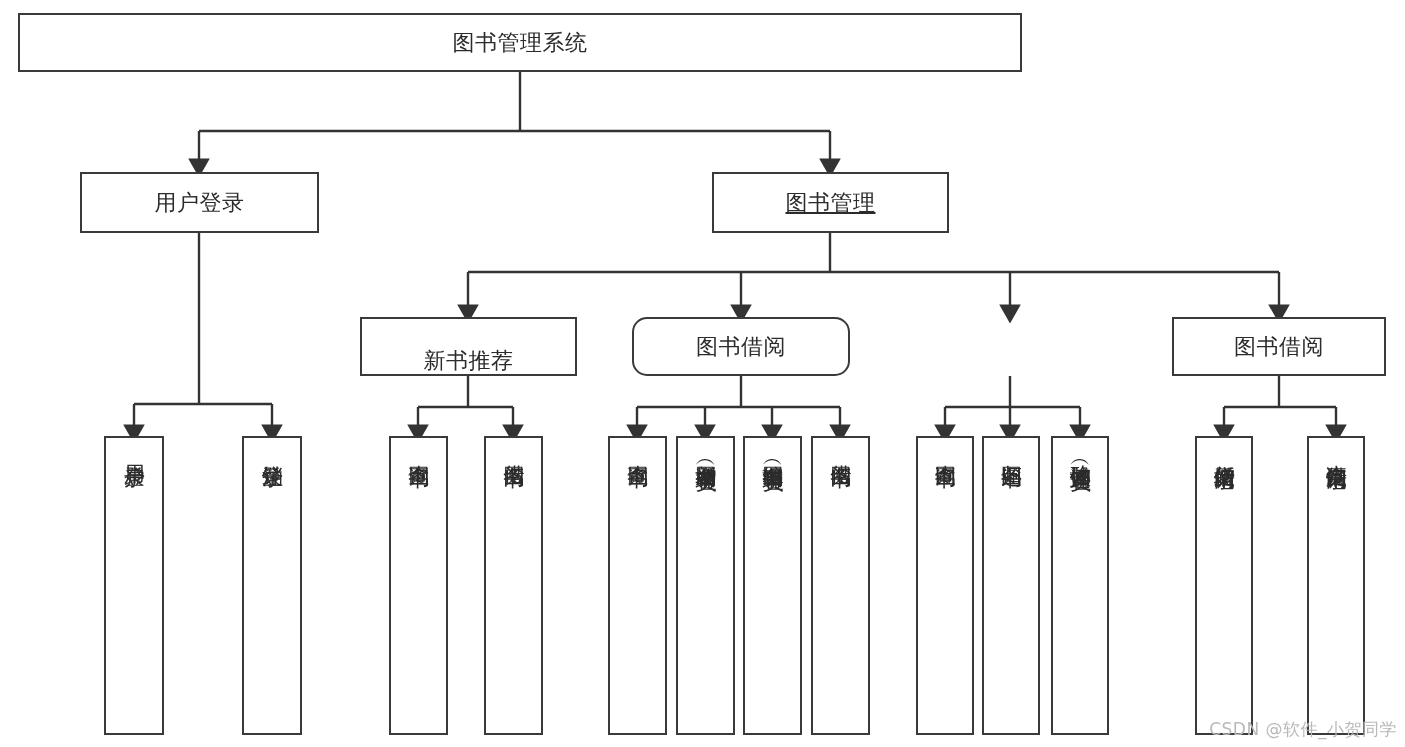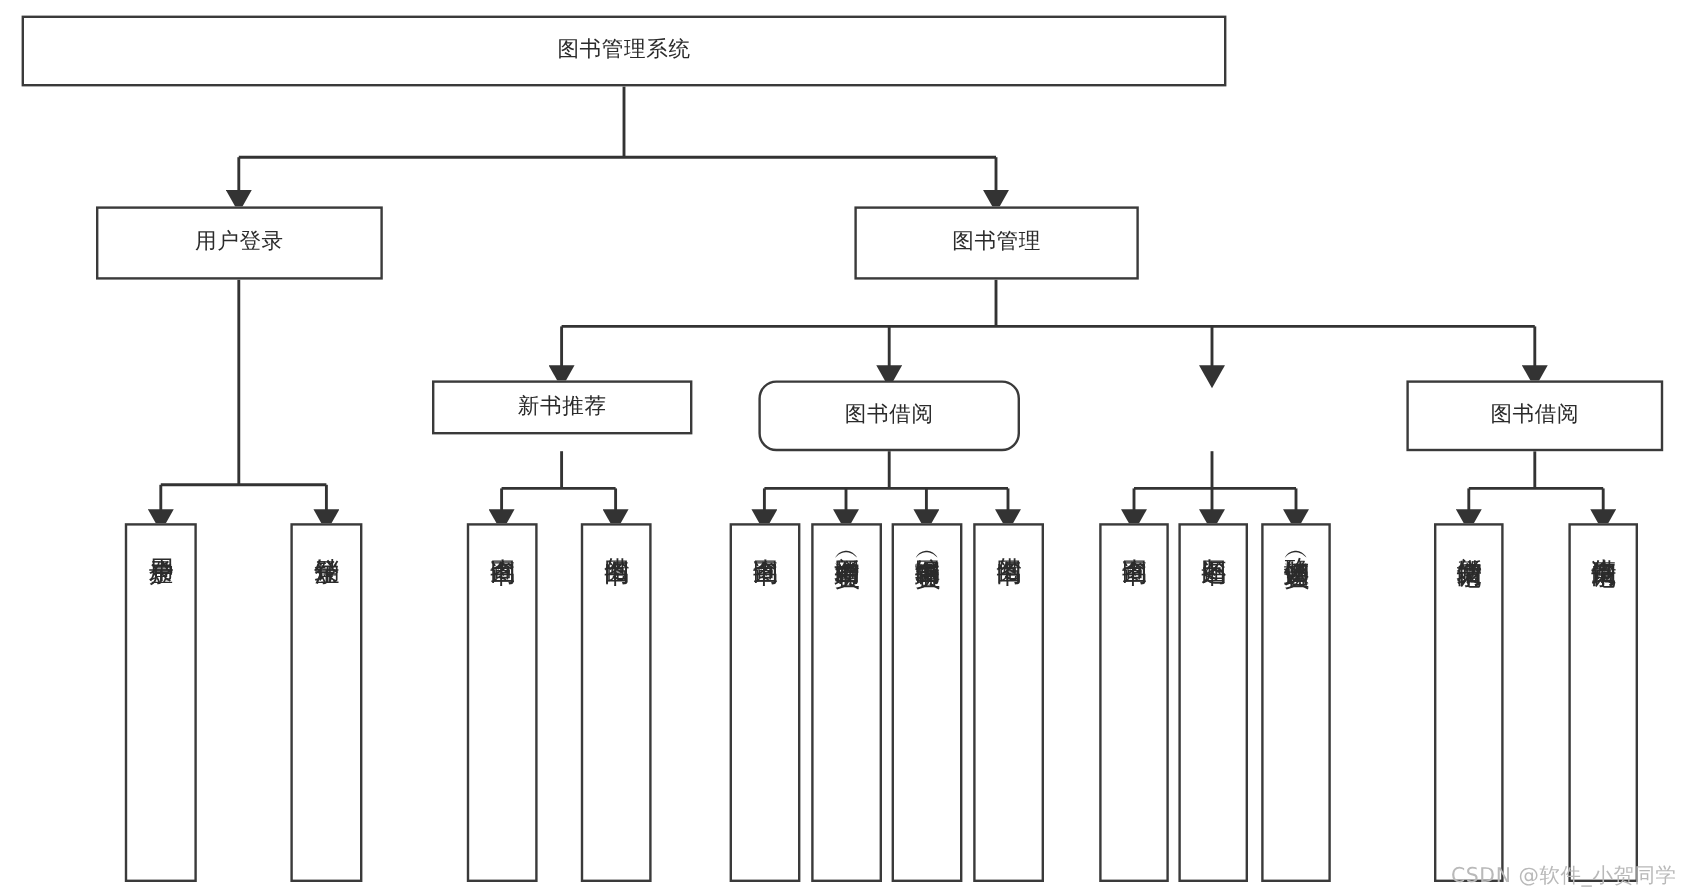--- a/index.html
+++ b/index.html
@@ -29,21 +29,21 @@
     position: absolute;
     box-sizing: border-box;
     background: #ffffff;
     border: 2px solid #3a3a3a;
     display: flex;
     align-items: center;
     justify-content: center;
     color: #2b2b2b;
   }
   .node .label {
-    font-size: 18px;
+    font-size: 22px;
     line-height: 1.25;
     letter-spacing: 0.5px;
     white-space: nowrap;
     color: #2b2b2b;
   }
   .node.leaf {
     align-items: flex-start;
     padding-top: 10px;
   }
   .node.leaf .label {
@@ -122,25 +122,25 @@
   </svg>
 
   <div class="node" style="left:18px; top:13px; width:1004px; height:59px;">
     <span class="label">图书管理系统</span>
   </div>
 
   <div class="node" style="left:80px; top:172px; width:239px; height:61px;">
     <span class="label">用户登录</span>
   </div>
 
-  <div class="node" style="left:712px; top:172px; width:237px; height:61px;">
+  <div class="node" style="left:712px; top:172px; width:237px; height:61px;text-decoration:underline;">
     <span class="label">图书管理</span>
   </div>
 
-  <div class="node" style="left:360px; top:317px; width:217px; height:45px;">
+  <div class="node" style="left:360px; top:317px; width:217px; height:59px;align-items:flex-end;">
     <span class="label">新书推荐</span>
   </div>
 
   <div class="node" style="left:632px; top:317px; width:218px; height:59px;border-radius:15px;">
     <span class="label">图书借阅</span>
   </div>
 
 
   <div class="node" style="left:1172px; top:317px; width:214px; height:59px;">
     <span class="label">图书借阅</span>

